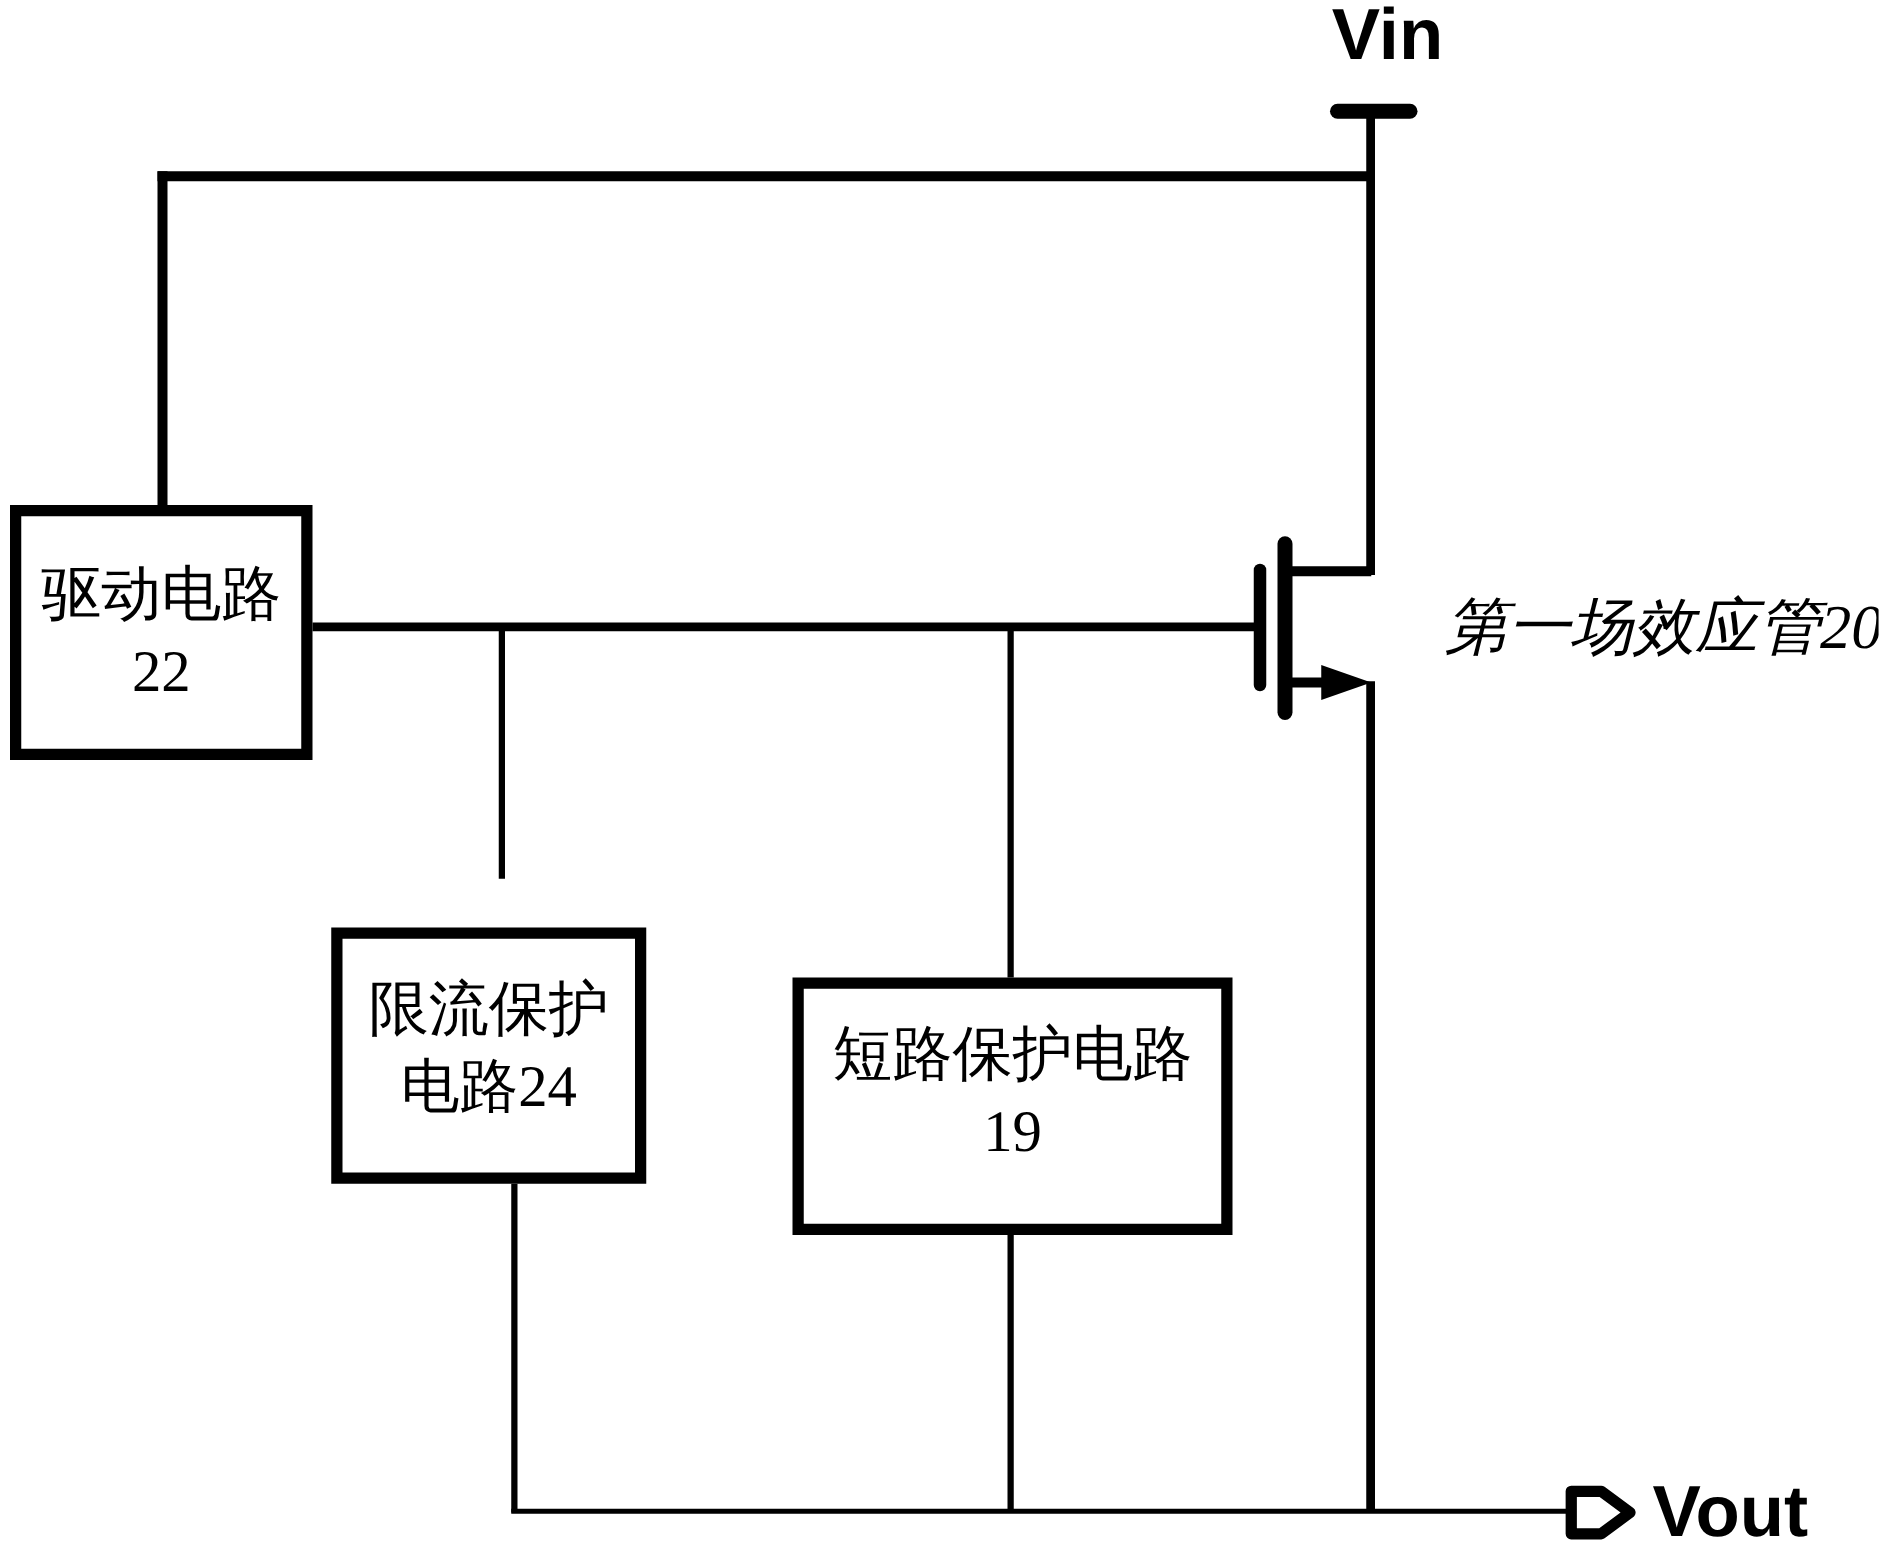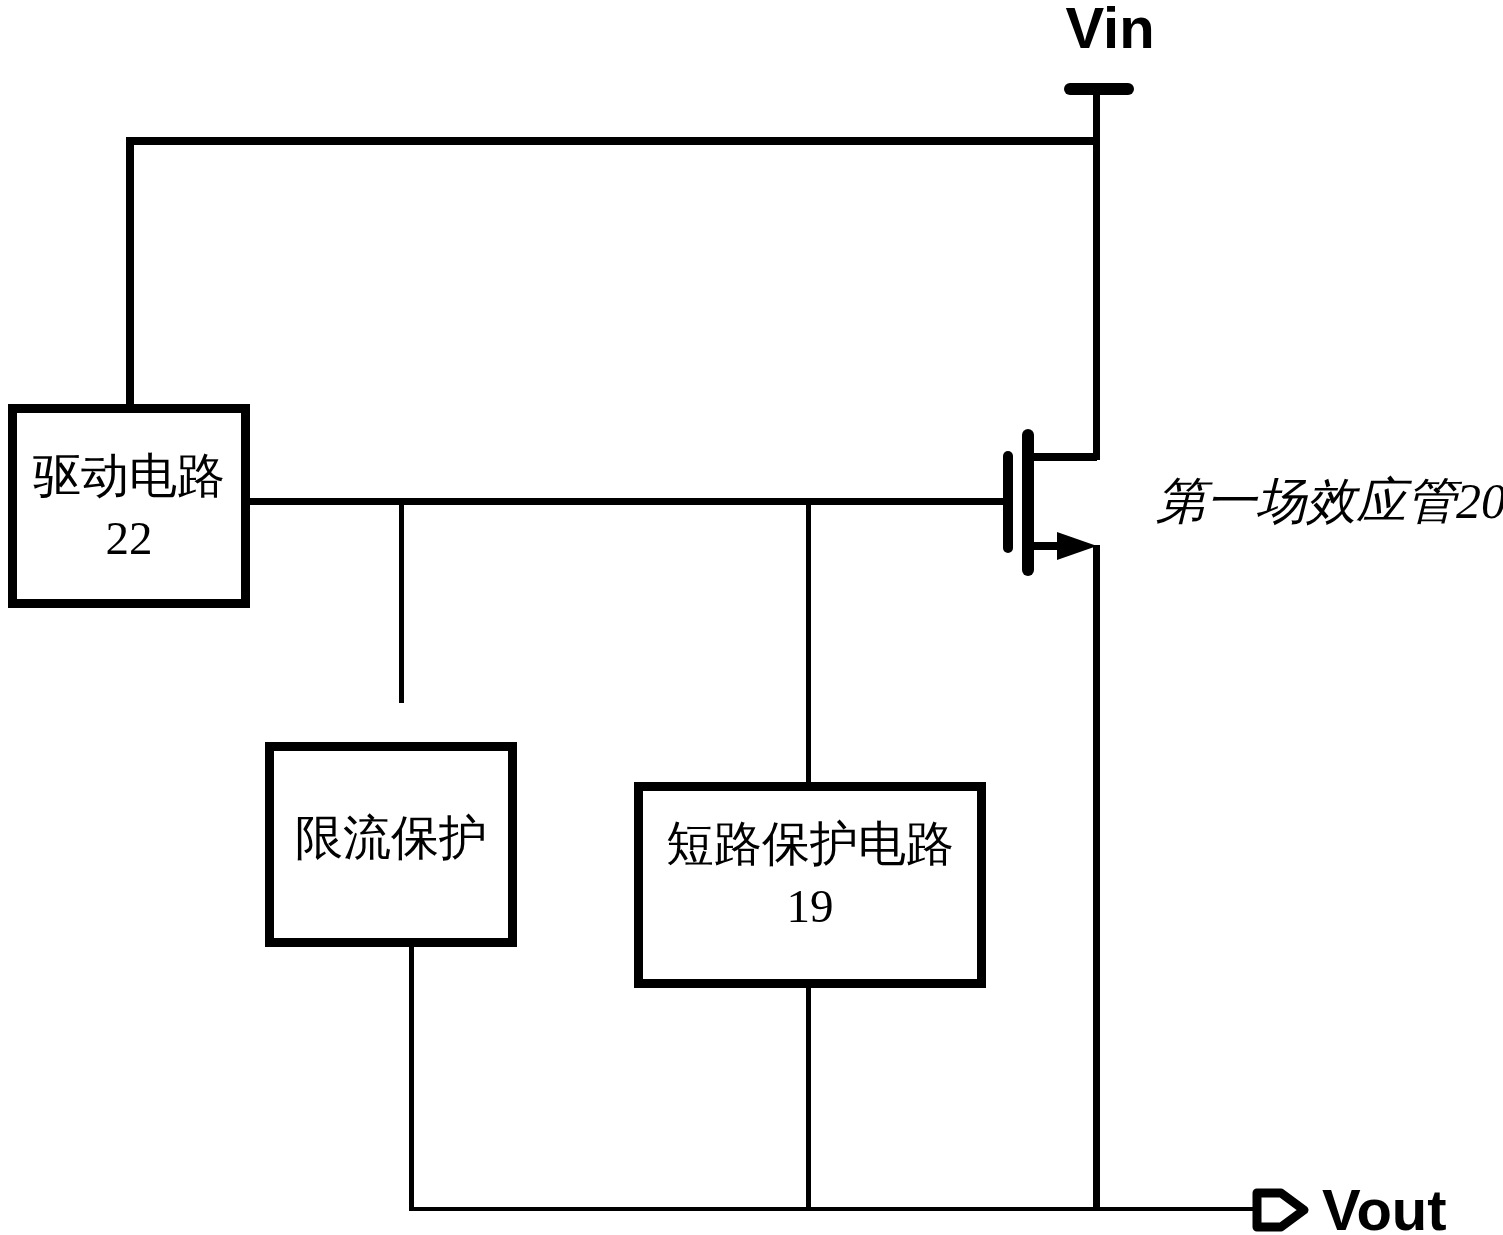--- a/index.html
+++ b/index.html
@@ -76,20 +76,21 @@
   <div class="wire" style="left:1033px; top:542px; width:32px; height:8px;"></div>
   <div class="src-arrow" style="left:1057px; top:532px;"></div>
 
   <div class="block" style="left:8px; top:404px; width:242px; height:204px; ">
     <div class="cjk block-line1">驱动电路</div>
     <div class="cjk block-line2">22</div>
   </div>
 
   <div class="block" style="left:265px; top:698px; width:252px; height:205px; padding-bottom:14px;margin-top:44px;">
     <div class="cjk block-line1">限流保护</div>
+    <div class="cjk block-line2">电路24</div>
   </div>
 
   <div class="block" style="left:634px; top:782px; width:352px; height:206px; padding-bottom:22px;">
     <div class="cjk block-line1">短路保护电路</div>
     <div class="cjk block-line2">19</div>
   </div>
 
   <div class="term" style="left:1040px; top:-6px; width:140px; text-align:center;">Vin</div>
 
   <div class="term" style="left:1322px; top:1176px;">Vout</div>

